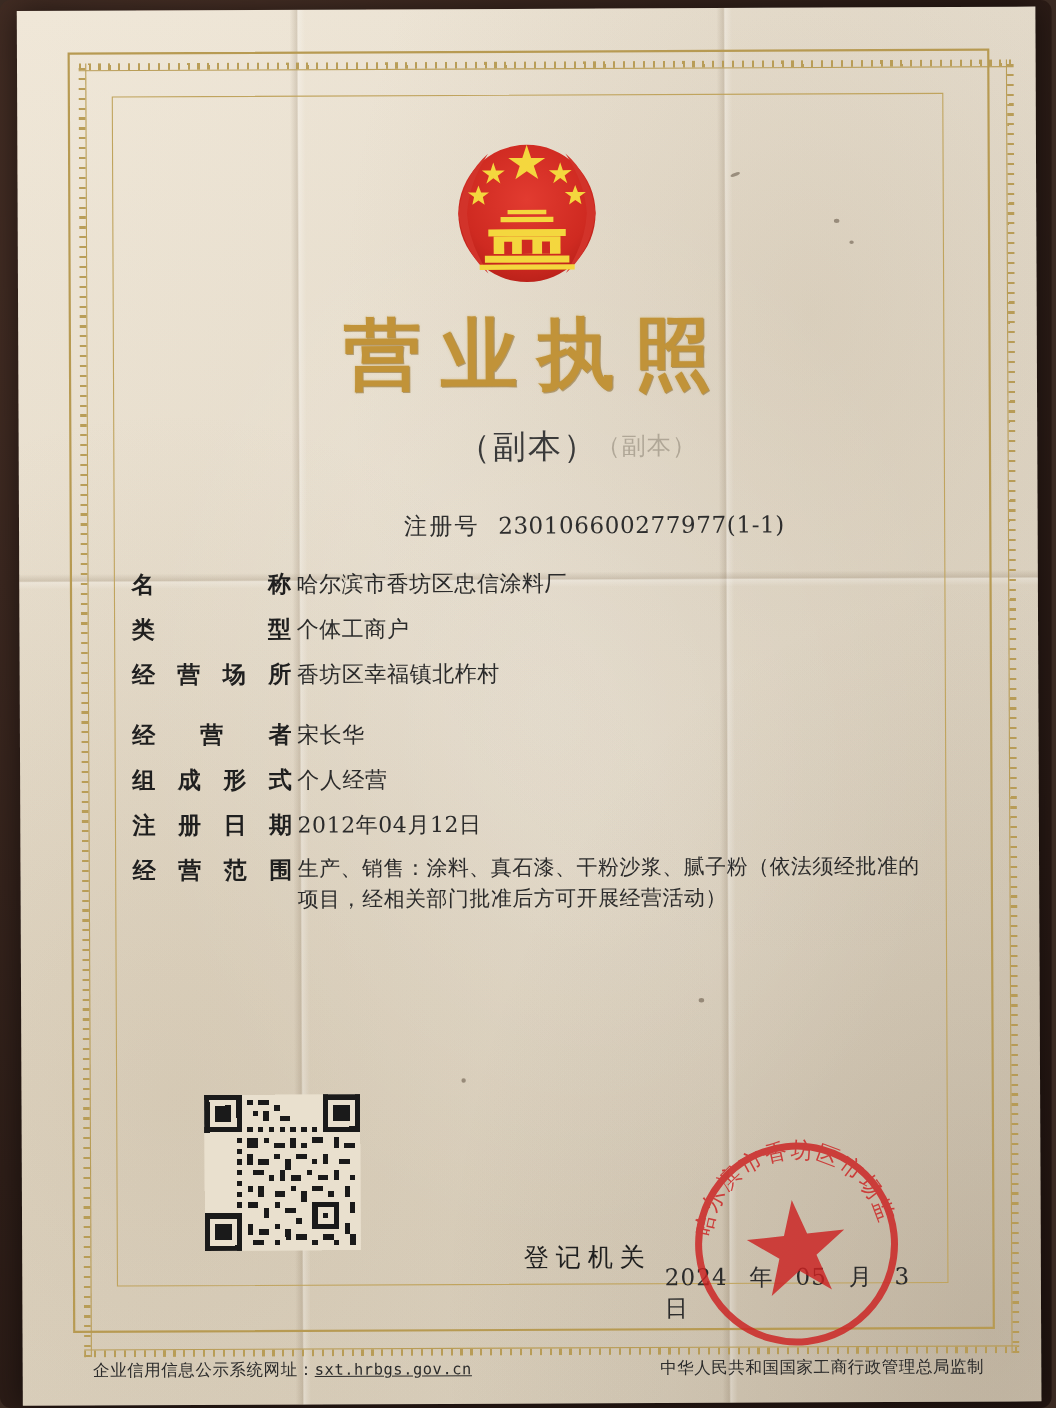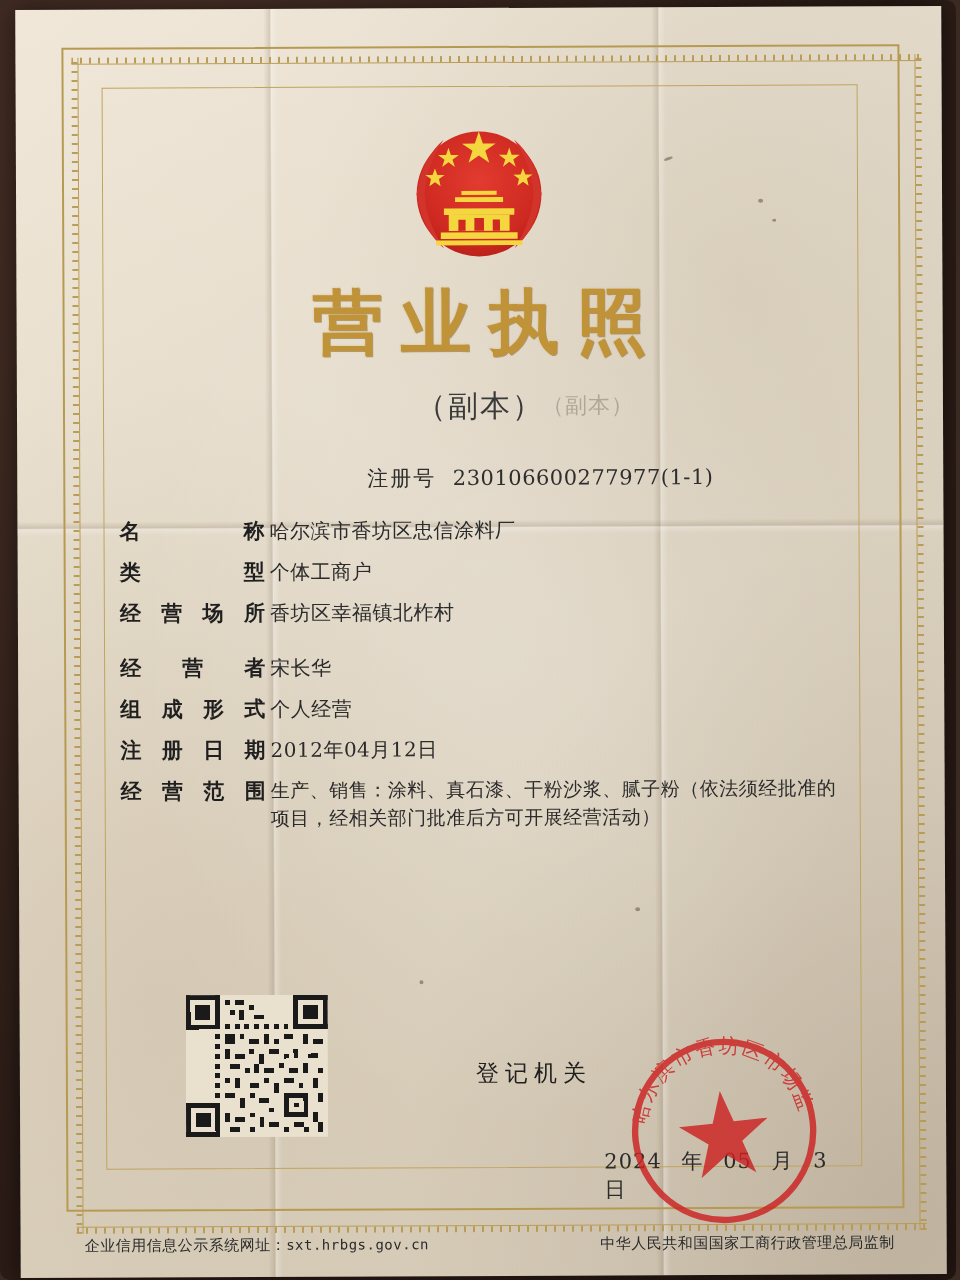--- a/index.html
+++ b/index.html
@@ -219,21 +219,21 @@
     left: 80px;
     top: 908px;
     width: 142px;
     height: 142px;
   }
 
   
   #authority {
     position: absolute;
     left: 370px;
-    top: 972px;
+    top: 1042px;
     font-family: Liberation Mono, monospace;
     font-size: 23px;
     letter-spacing: 6px;
     color: #1f1f1f;
   }
   #issue-date {
     position: absolute;
     left: 492px;
     top: 1062px;
     font-family: "DejaVu Serif", "Liberation Serif", serif;
@@ -261,20 +261,21 @@
     left: 64px;
     bottom: 22px;
     font-family: "DejaVu Sans", "Liberation Sans", sans-serif;
     font-size: 15px;
     color: #2b2b2b;
     letter-spacing: 0.5px;
   }
   #footer-left .url {
     font-family: "DejaVu Sans Mono", "Liberation Mono", monospace;
     font-size: 14px;
+    text-decoration: underline;
   }
   #footer-right {
     position: absolute;
     right: 52px;
     bottom: 22px;
     font-family: "DejaVu Sans", "Liberation Sans", sans-serif;
     font-size: 15px;
     color: #2b2b2b;
     letter-spacing: 0.5px;
   }

